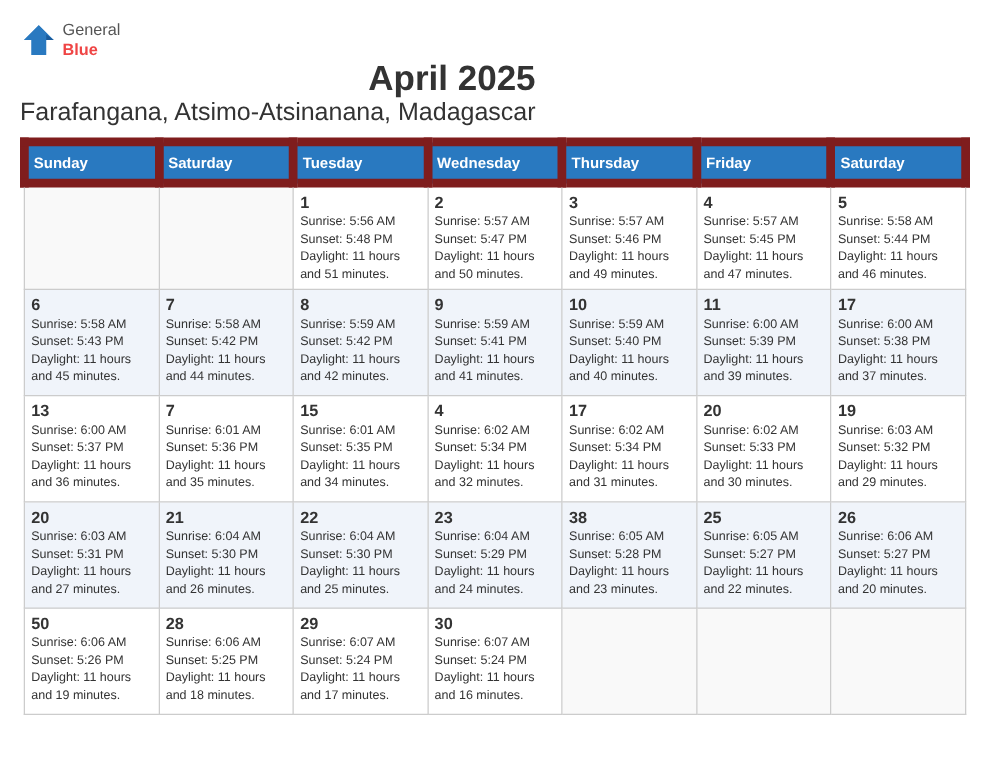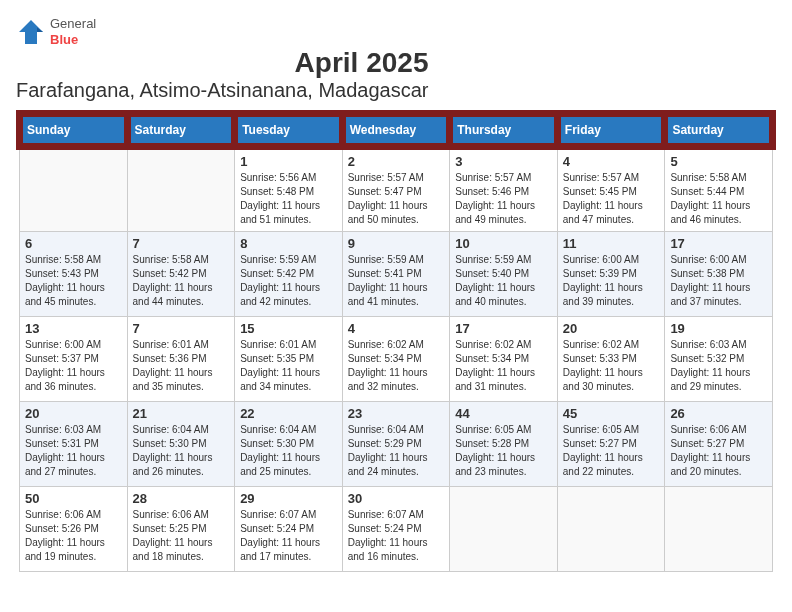--- a/index.html
+++ b/index.html
@@ -148,22 +148,22 @@
         <td><span class="day-num">4</span><span class="cell-text">Sunrise: 6:02 AM<br>Sunset: 5:34 PM<br>Daylight: 11 hours and 32 minutes.</span></td>
         <td><span class="day-num">17</span><span class="cell-text">Sunrise: 6:02 AM<br>Sunset: 5:34 PM<br>Daylight: 11 hours and 31 minutes.</span></td>
         <td><span class="day-num">20</span><span class="cell-text">Sunrise: 6:02 AM<br>Sunset: 5:33 PM<br>Daylight: 11 hours and 30 minutes.</span></td>
         <td><span class="day-num">19</span><span class="cell-text">Sunrise: 6:03 AM<br>Sunset: 5:32 PM<br>Daylight: 11 hours and 29 minutes.</span></td>
       </tr>
       <tr>
         <td><span class="day-num">20</span><span class="cell-text">Sunrise: 6:03 AM<br>Sunset: 5:31 PM<br>Daylight: 11 hours and 27 minutes.</span></td>
         <td><span class="day-num">21</span><span class="cell-text">Sunrise: 6:04 AM<br>Sunset: 5:30 PM<br>Daylight: 11 hours and 26 minutes.</span></td>
         <td><span class="day-num">22</span><span class="cell-text">Sunrise: 6:04 AM<br>Sunset: 5:30 PM<br>Daylight: 11 hours and 25 minutes.</span></td>
         <td><span class="day-num">23</span><span class="cell-text">Sunrise: 6:04 AM<br>Sunset: 5:29 PM<br>Daylight: 11 hours and 24 minutes.</span></td>
-        <td><span class="day-num">44</span><span class="cell-text">Sunrise: 6:05 AM<br>Sunset: 5:28 PM<br>Daylight: 11 hours and 23 minutes.</span></td>
-        <td><span class="day-num">45</span><span class="cell-text">Sunrise: 6:05 AM<br>Sunset: 5:27 PM<br>Daylight: 11 hours and 22 minutes.</span></td>
+        <td><span class="day-num">38</span><span class="cell-text">Sunrise: 6:05 AM<br>Sunset: 5:28 PM<br>Daylight: 11 hours and 23 minutes.</span></td>
+        <td><span class="day-num">25</span><span class="cell-text">Sunrise: 6:05 AM<br>Sunset: 5:27 PM<br>Daylight: 11 hours and 22 minutes.</span></td>
         <td><span class="day-num">26</span><span class="cell-text">Sunrise: 6:06 AM<br>Sunset: 5:27 PM<br>Daylight: 11 hours and 20 minutes.</span></td>
       </tr>
       <tr>
         <td><span class="day-num">50</span><span class="cell-text">Sunrise: 6:06 AM<br>Sunset: 5:26 PM<br>Daylight: 11 hours and 19 minutes.</span></td>
         <td><span class="day-num">28</span><span class="cell-text">Sunrise: 6:06 AM<br>Sunset: 5:25 PM<br>Daylight: 11 hours and 18 minutes.</span></td>
         <td><span class="day-num">29</span><span class="cell-text">Sunrise: 6:07 AM<br>Sunset: 5:24 PM<br>Daylight: 11 hours and 17 minutes.</span></td>
         <td><span class="day-num">30</span><span class="cell-text">Sunrise: 6:07 AM<br>Sunset: 5:24 PM<br>Daylight: 11 hours and 16 minutes.</span></td>
         <td class="empty-cell"></td>
         <td class="empty-cell"></td>
         <td class="empty-cell"></td>

